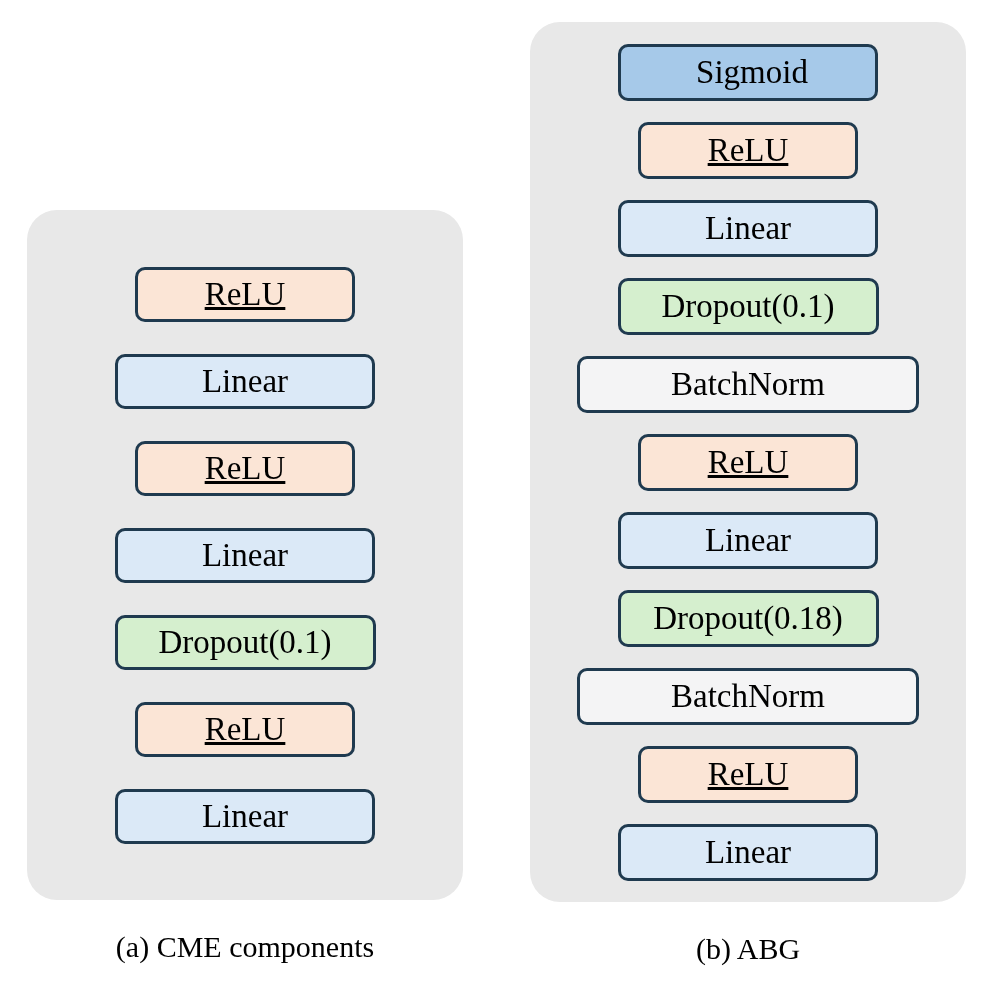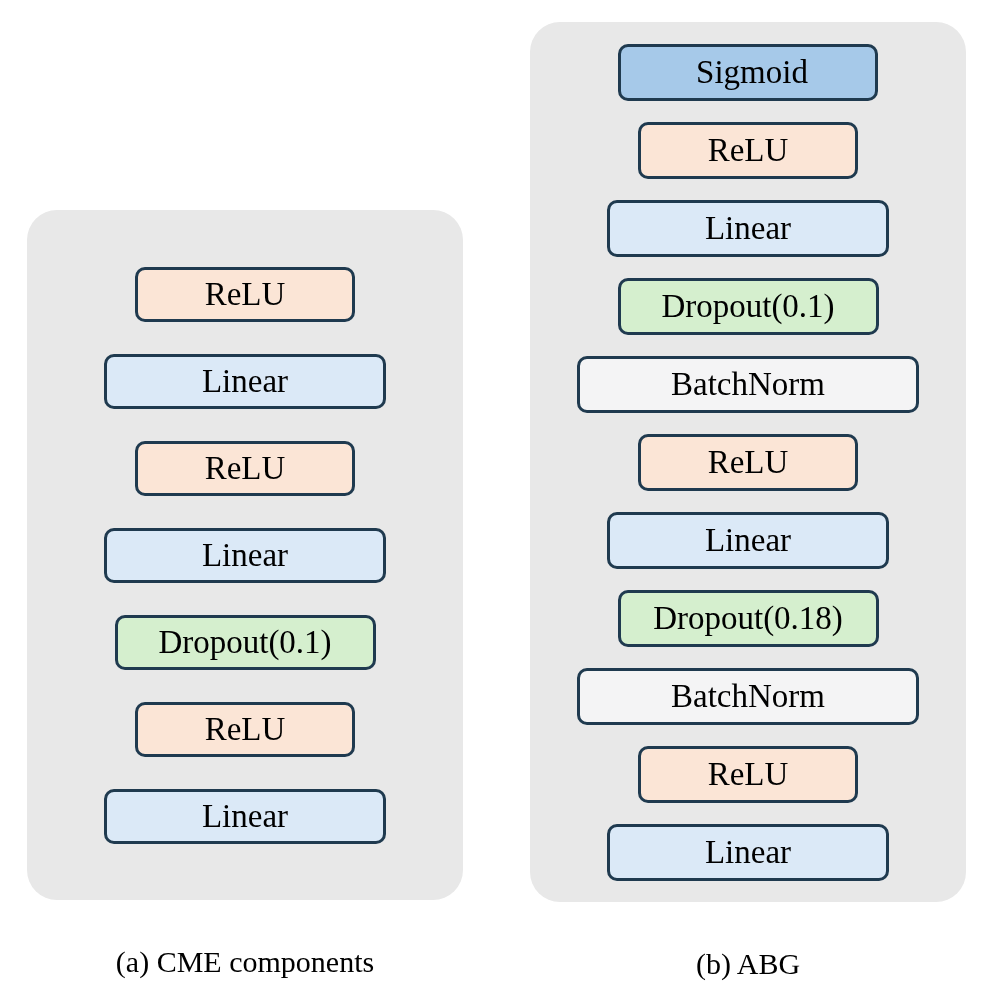--- a/index.html
+++ b/index.html
@@ -34,27 +34,27 @@
     box-sizing:border-box;
     border:3px solid var(--box-border);
     border-radius:10px;
     display:flex;align-items:center;justify-content:center;
     font-size:33px;
     color:var(--text);
     background:#fff;
   }
   #panel-a .layer{height:55px;}
   #panel-b .layer{height:57px;}
-  .t-relu{background:var(--relu-fill);width:220px;}
-  .t-linear{background:var(--linear-fill);width:282px;}
+  .t-relu{background:var(--relu-fill);width:220px;text-decoration:underline;}
+  .t-linear{background:var(--linear-fill);width:260px;}
   .t-sigmoid{background:var(--sigmoid-fill);width:260px;padding-left:8px;}
   .t-dropout{background:var(--dropout-fill);width:261px;}
   .t-batchnorm{background:var(--batchnorm-fill);width:342px;}
   .caption{
-    margin-top:45px;
+    margin-top:30px;
     font-size:30px;
     text-align:center;
     white-space:nowrap;
   }
 </style>
 </head>
 <body>
 
 <div id="canvas">
 

